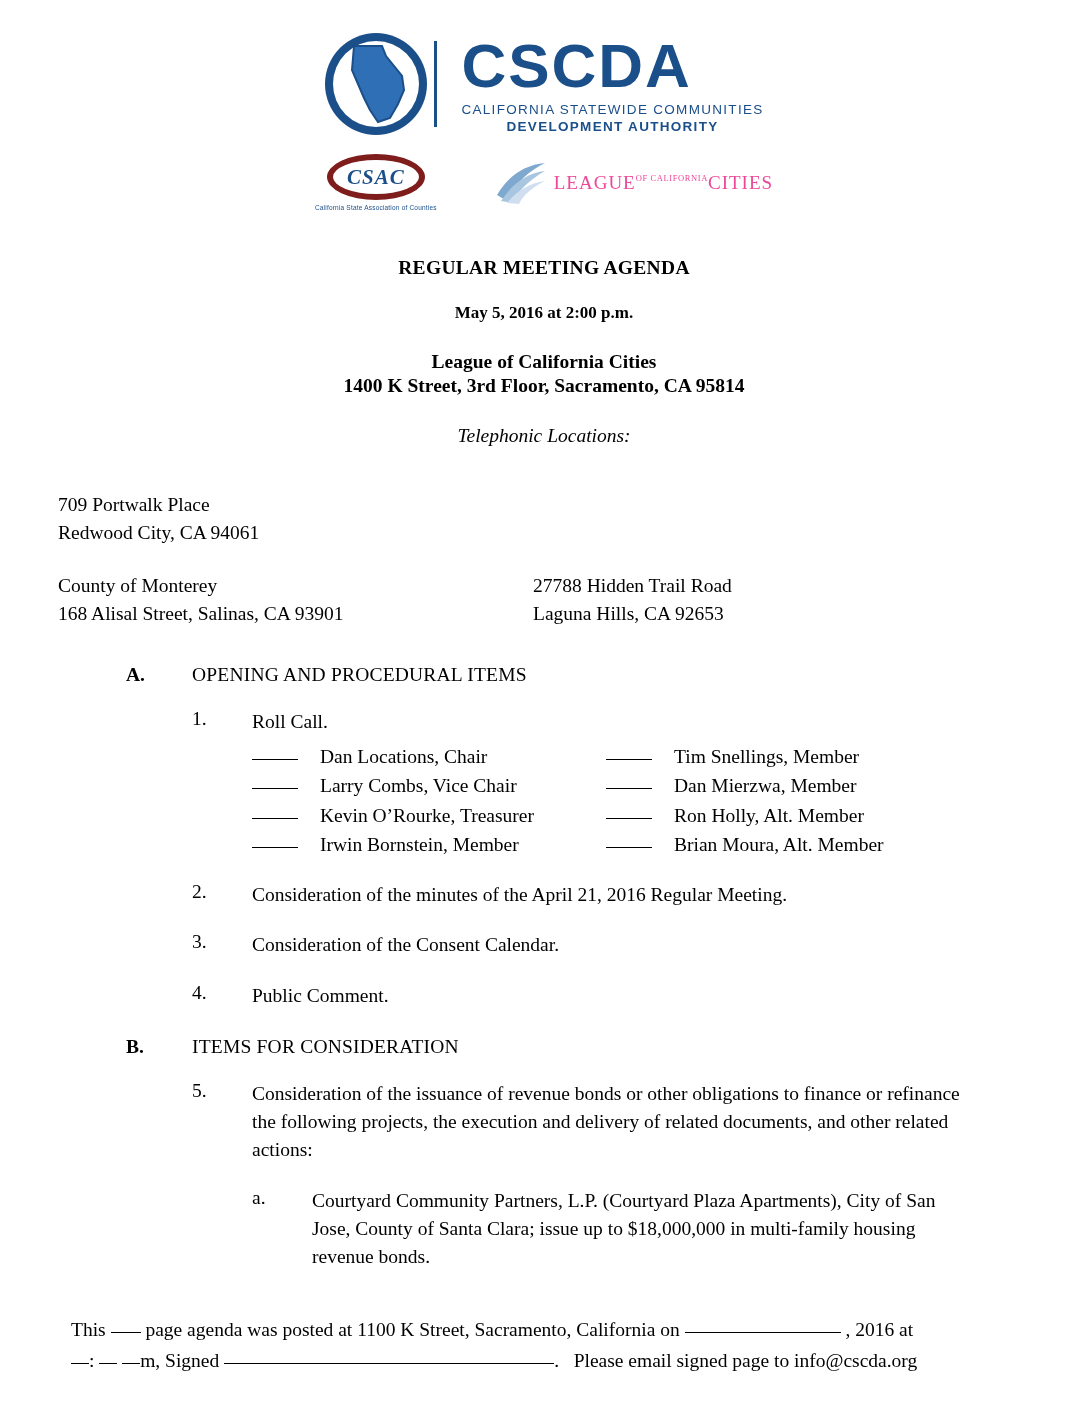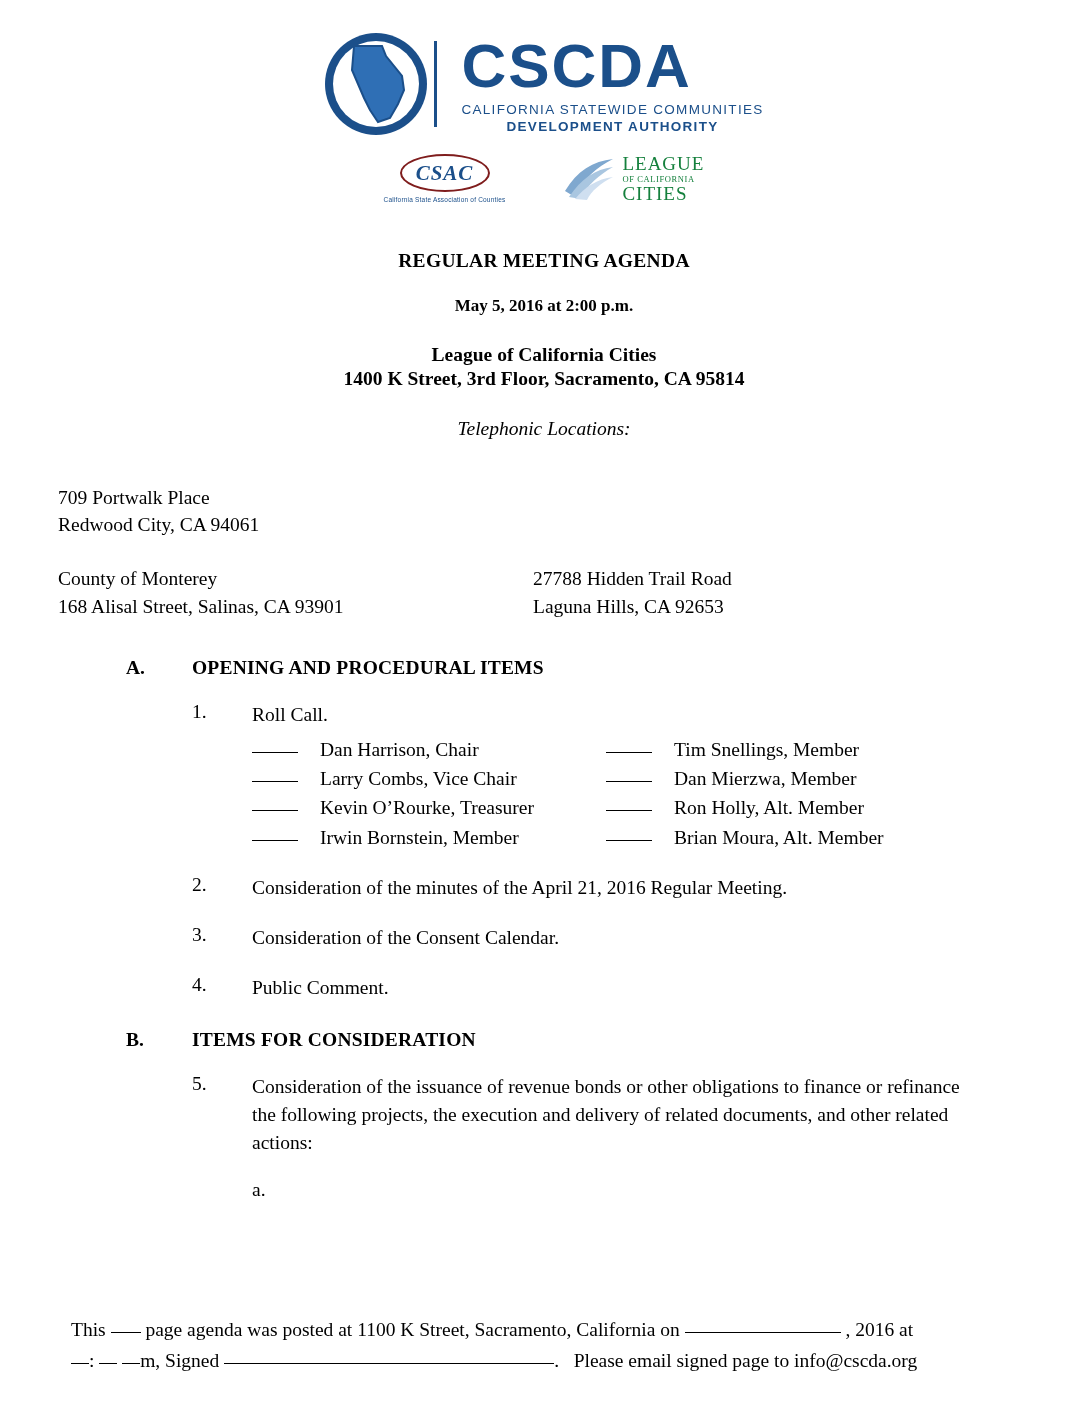--- a/index.html
+++ b/index.html
@@ -81,21 +81,21 @@
     gap: 58px;
   }
   .csac-logo {
     display: flex;
     flex-direction: column;
     align-items: center;
   }
   .csac-oval {
     width: 86px;
     height: 34px;
-    border: 2px solid #7f1d1d;
+    border: 6px solid #7f1d1d;
     border-radius: 50%;
     display: flex;
     align-items: center;
     justify-content: center;
     color: #1b4f8a;
     font-family: "Liberation Serif", serif;
     font-style: italic;
     font-weight: bold;
     font-size: 21px;
     letter-spacing: 1px;
@@ -112,23 +112,23 @@
     align-items: center;
   }
   .league-swoosh {
     width: 52px;
     height: 44px;
     flex: 0 0 auto;
   }
   .league-text {
     margin-left: 7px;
     display: flex;
-    flex-direction: column;
+    flex-direction: row;
     line-height: 1.05;
-    color: #15803d;
+    color: #ec4899;
     font-family: "Liberation Serif", serif;
   }
   .league-text .l1 { font-size: 19px; letter-spacing: 1px; }
   .league-text .l2 { font-size: 8.5px; letter-spacing: 0.6px; margin-top: 1px;}
   .league-text .l3 { font-size: 19px; letter-spacing: 1px; }
 
   
   .heading {
     text-align: center;
     margin-top: 46px;
@@ -183,21 +183,21 @@
   .sec {
     display: flex;
     margin-top: 26px;
   }
   .sec .sec-letter {
     width: 66px;
     font-weight: bold;
     flex: 0 0 auto;
   }
   .sec .sec-title {
-    font-weight: bold;
+    font-weight: normal;
     letter-spacing: 0.2px;
     text-align: right;
   }
   .item {
     display: flex;
     margin-top: 22px;
     padding-left: 66px;
   }
   .item .num {
     width: 60px;
@@ -352,21 +352,21 @@
     </div>
 
     <div class="item">
       <div class="num">1.</div>
       <div class="txt">
         <div>Roll Call.</div>
         <div class="rollcall-grid">
           <div class="rc-col">
             <div class="rc-row">
               <span class="rc-blank"></span>
-              <span>Dan Harrison, Chair</span>
+              <span>Dan Locations, Chair</span>
             </div>
             <div class="rc-row">
               <span class="rc-blank"></span>
               <span>Larry Combs, Vice Chair</span>
             </div>
             <div class="rc-row">
               <span class="rc-blank"></span>
               <span>Kevin O’Rourke, Treasurer</span>
             </div>
             <div class="rc-row">
@@ -416,20 +416,21 @@
       <div class="sec-title">ITEMS FOR CONSIDERATION</div>
     </div>
 
     <div class="item">
       <div class="num">5.</div>
       <div class="txt">Consideration of the issuance of revenue bonds or other obligations to finance or refinance the following projects, the execution and delivery of related documents, and other related actions:</div>
     </div>
 
     <div class="sub-item">
       <div class="sub-letter">a.</div>
+      <div class="sub-txt">Courtyard Community Partners, L.P. (Courtyard Plaza Apartments), City of San Jose, County of Santa Clara; issue up to $18,000,000 in multi-family housing revenue bonds.</div>
     </div>
 
   </div>
 
   <div class="footer">
     <span>This</span>
     <span class="ul-short"></span>
     <span>page agenda was posted at 1100 K Street, Sacramento, California on</span>
     <span class="ul-med"></span>
     <span>, 2016 at</span>

